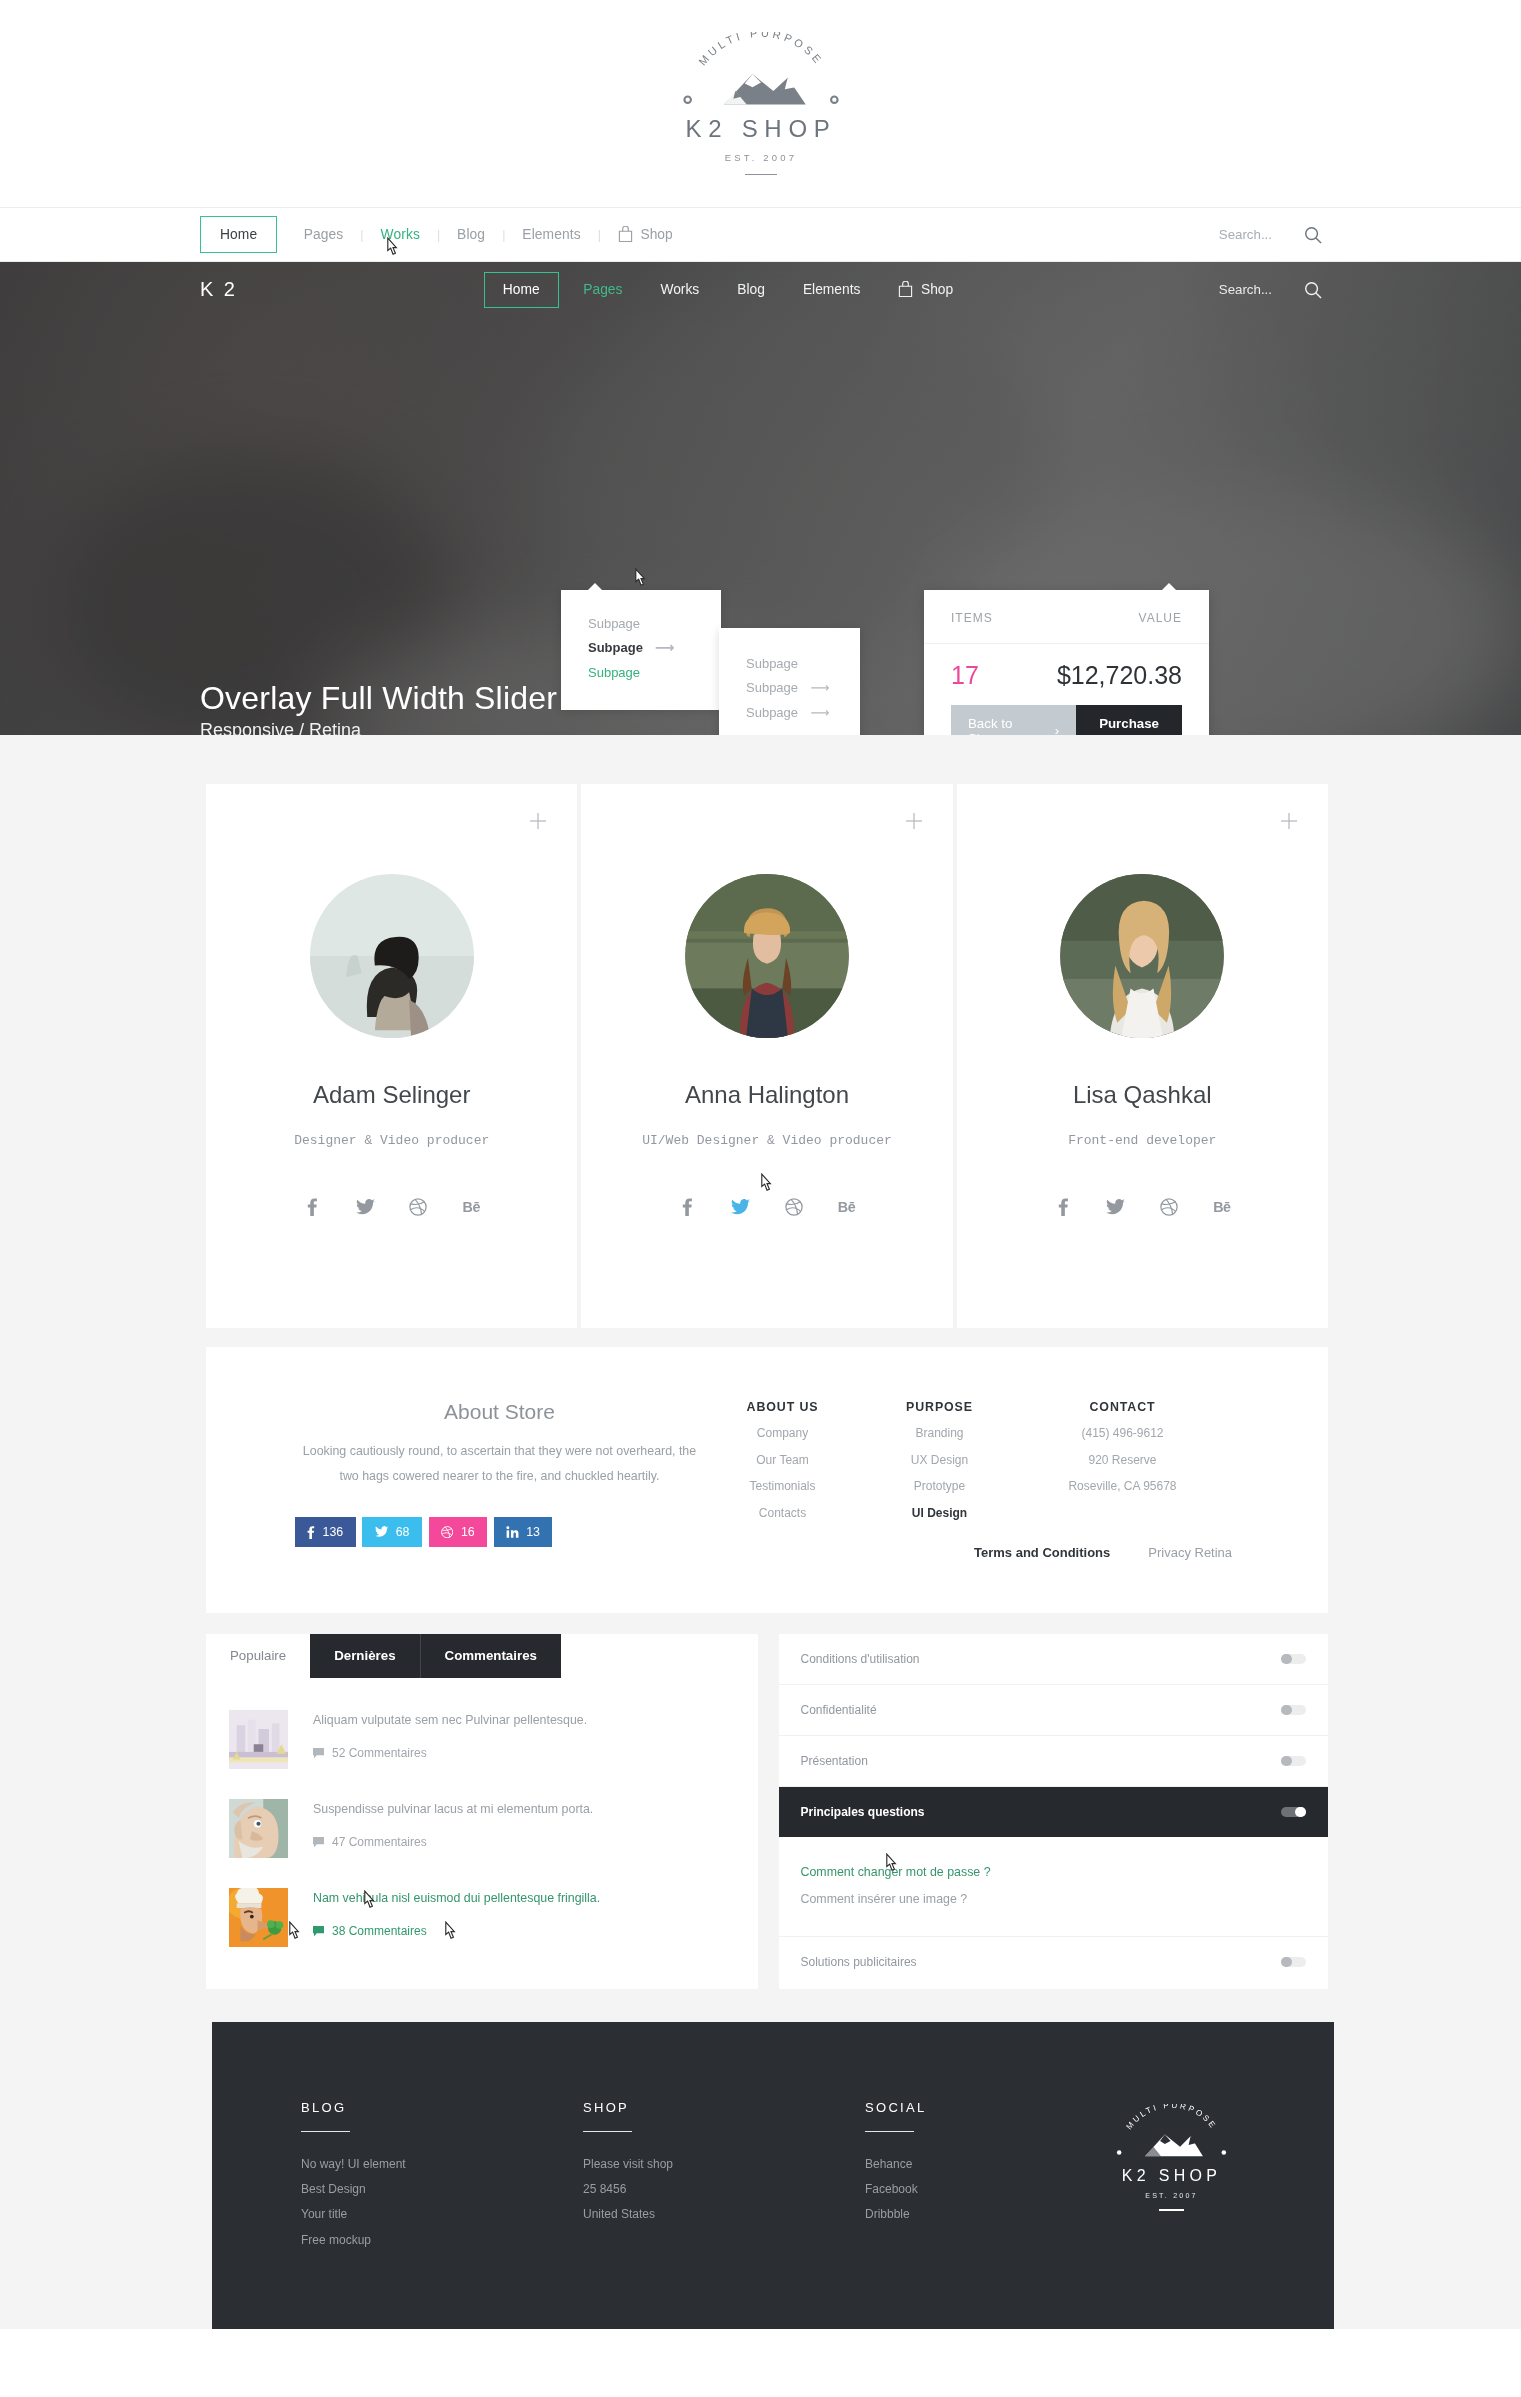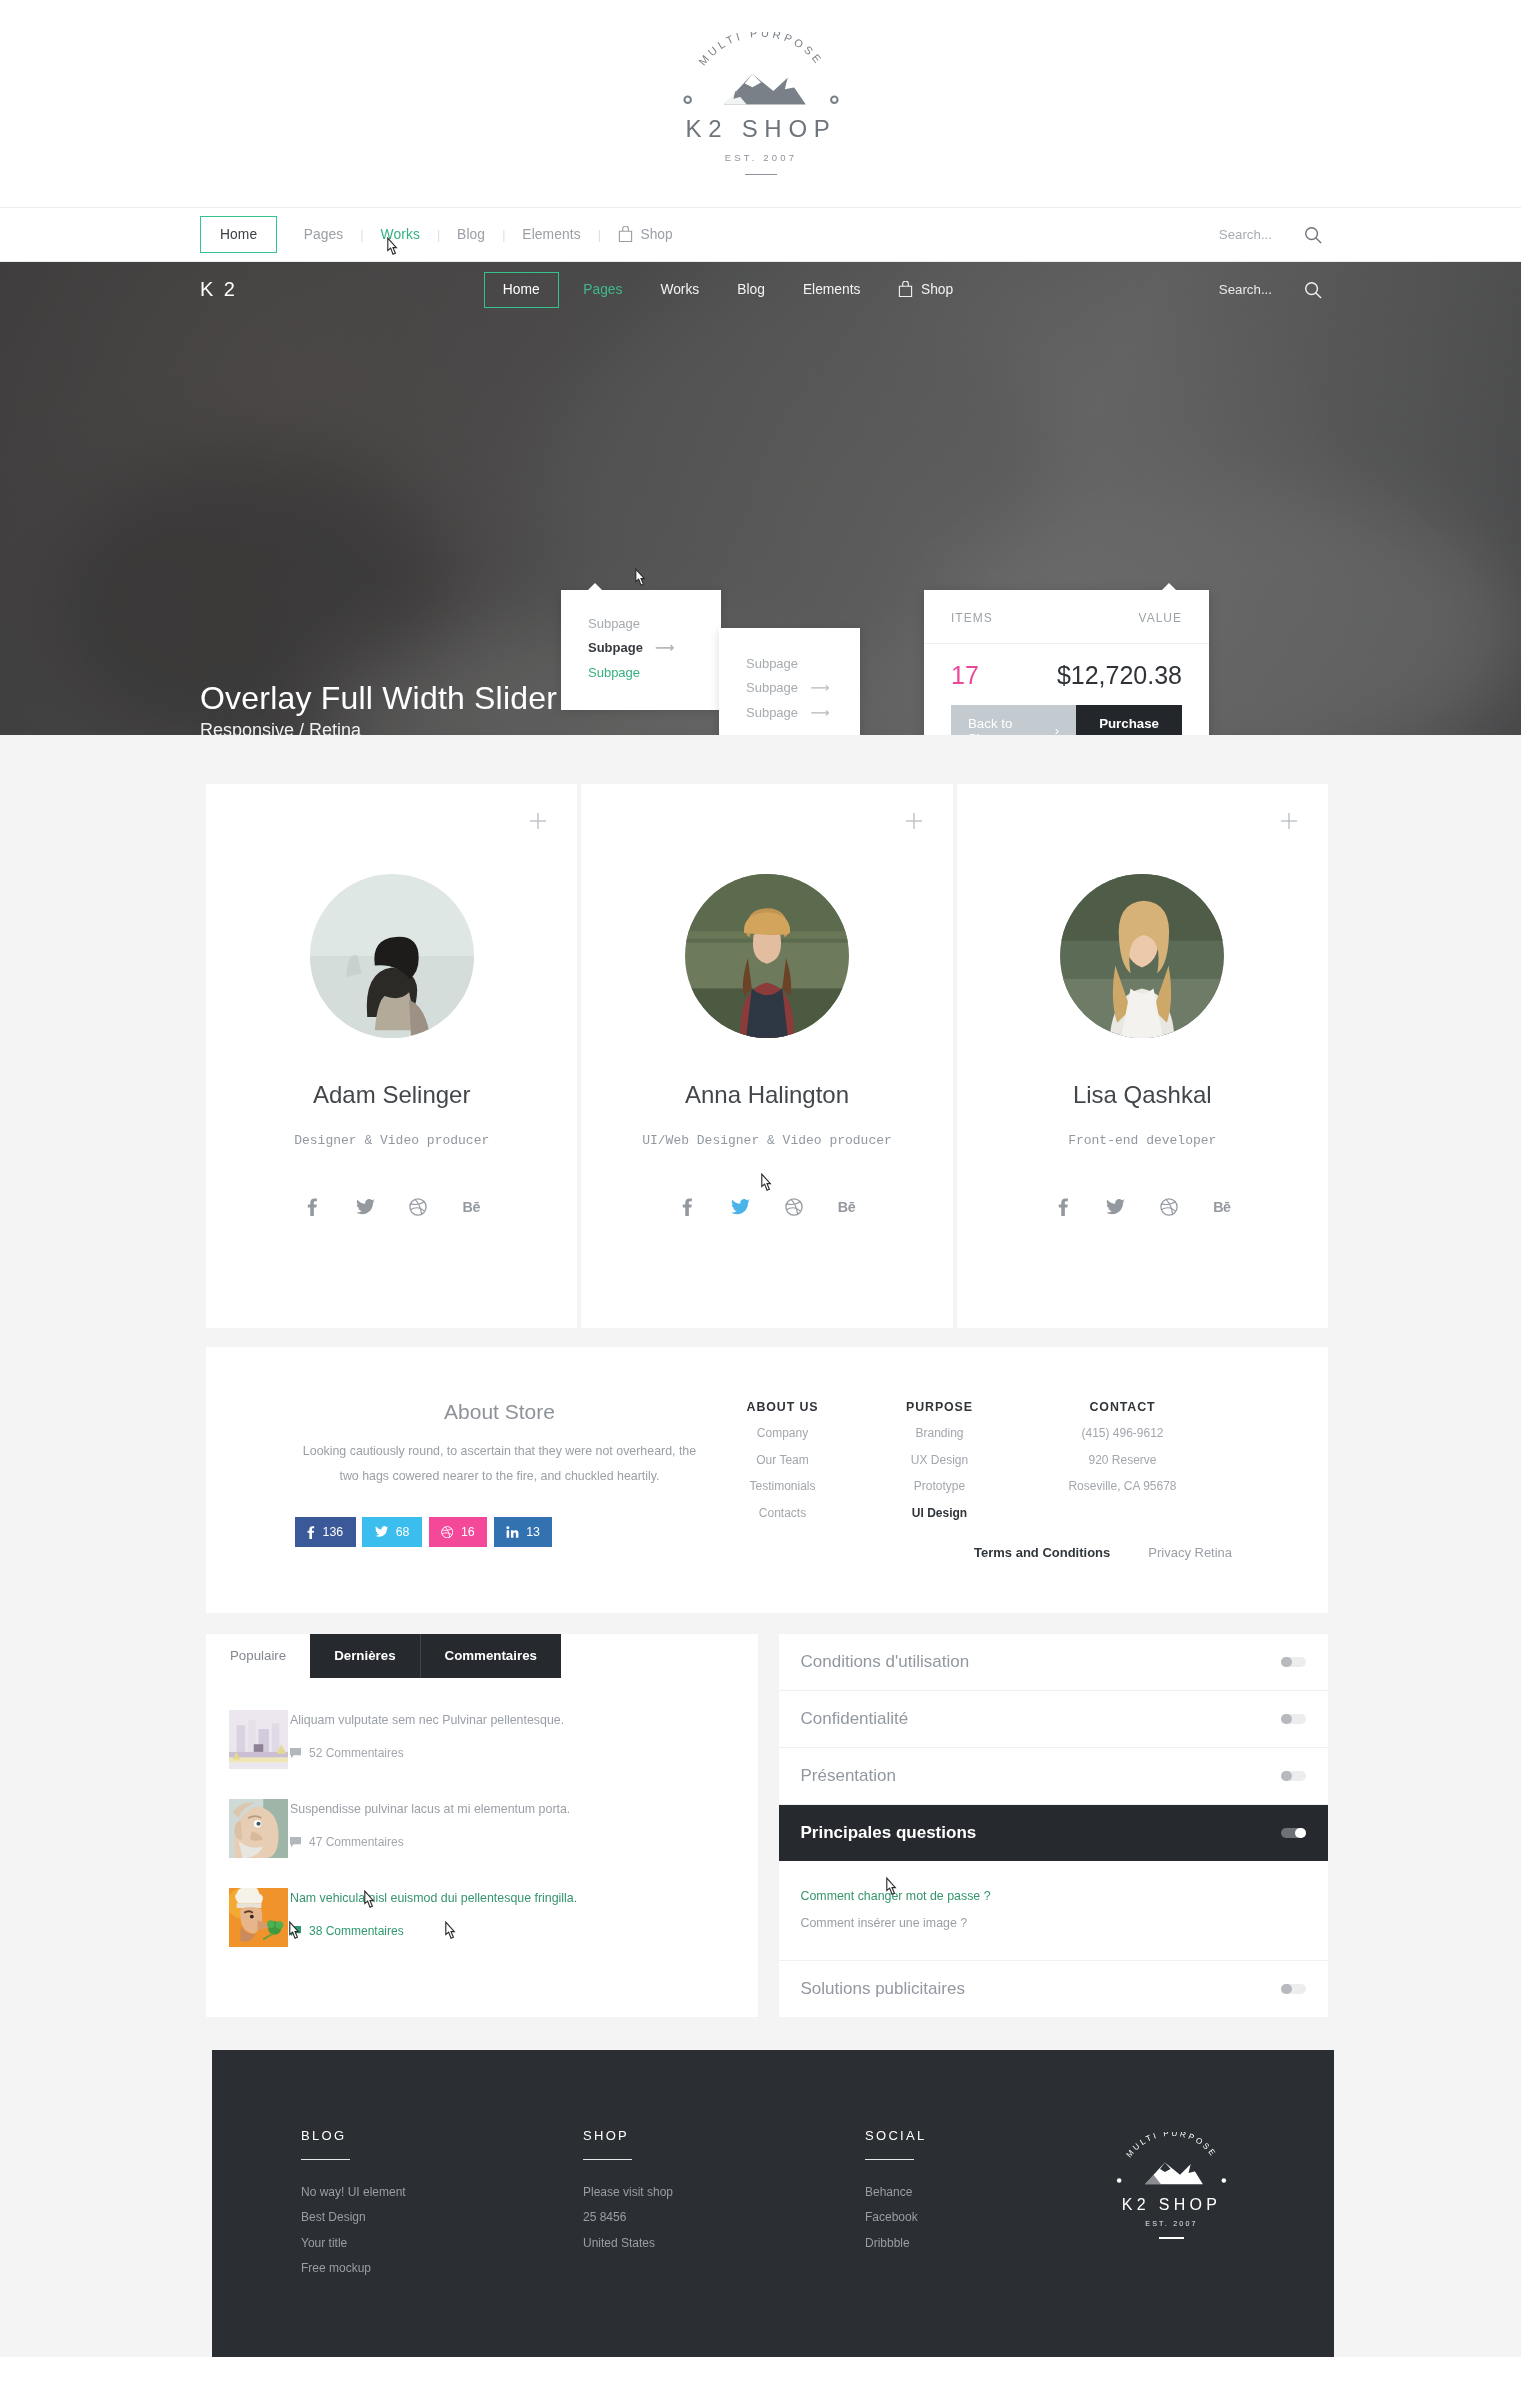--- a/index.html
+++ b/index.html
@@ -192,32 +192,32 @@
   
   .lower-wrap { width: 1122px; margin: 0 auto; padding-top: 21px; display: flex; gap: 21px; }
   .tabs-card { width: 552px; background: #fff; }
   .tabs-head { display: flex; }
   .tab {
     font-size: 13.3px; padding: 14.3px 24px; color: #84898f; background: #fff;
   }
   .tab.active-dark { background: #26292d; color: #fff; font-weight: 600; }
   .tab.sep { border-left: 1px solid #42464a; }
   .tab-body { padding: 17px 23px 27px; }
-  .post { display: flex; gap: 2px; padding: 15px 0; align-items: flex-start; }
+  .post { display: flex; gap: 25px; padding: 15px 0; align-items: flex-start; }
   .thumb { width: 59px; height: 59px; flex: none; overflow: hidden; }
   .post-title { font-size: 12.4px; color: #9aa0a6; line-height: 1.65; }
   .post-title.green { color: #35956c; }
   .post-meta { font-size: 12px; color: #a2a7ad; margin-top: 16px; display: flex; align-items: center; gap: 7.6px; }
   .post-meta.green { color: #2f9a6d; }
 
   .acc-card { width: 550px; background: #fff; }
   .acc-row {
     display: flex; align-items: center; justify-content: space-between;
     padding: 18px 22px; border-bottom: 1px solid #f0f0f0;
-    font-size: 17px; color: #9298a0;
+    font-size: 12px; color: #9298a0;
   }
   .acc-row.open { background: #26292d; color: #fff; font-weight: 600; border-bottom: none;}
   .toggle {
     width: 25px; height: 10.5px; border-radius: 5.7px; background: #ededed; position: relative;
   }
   .toggle .knob {
     position: absolute; top: 0; left: 0; width: 10.5px; height: 10.5px;
     border-radius: 50%; background: #b6babe;
   }
   .toggle.on { background: #6d7277; }

